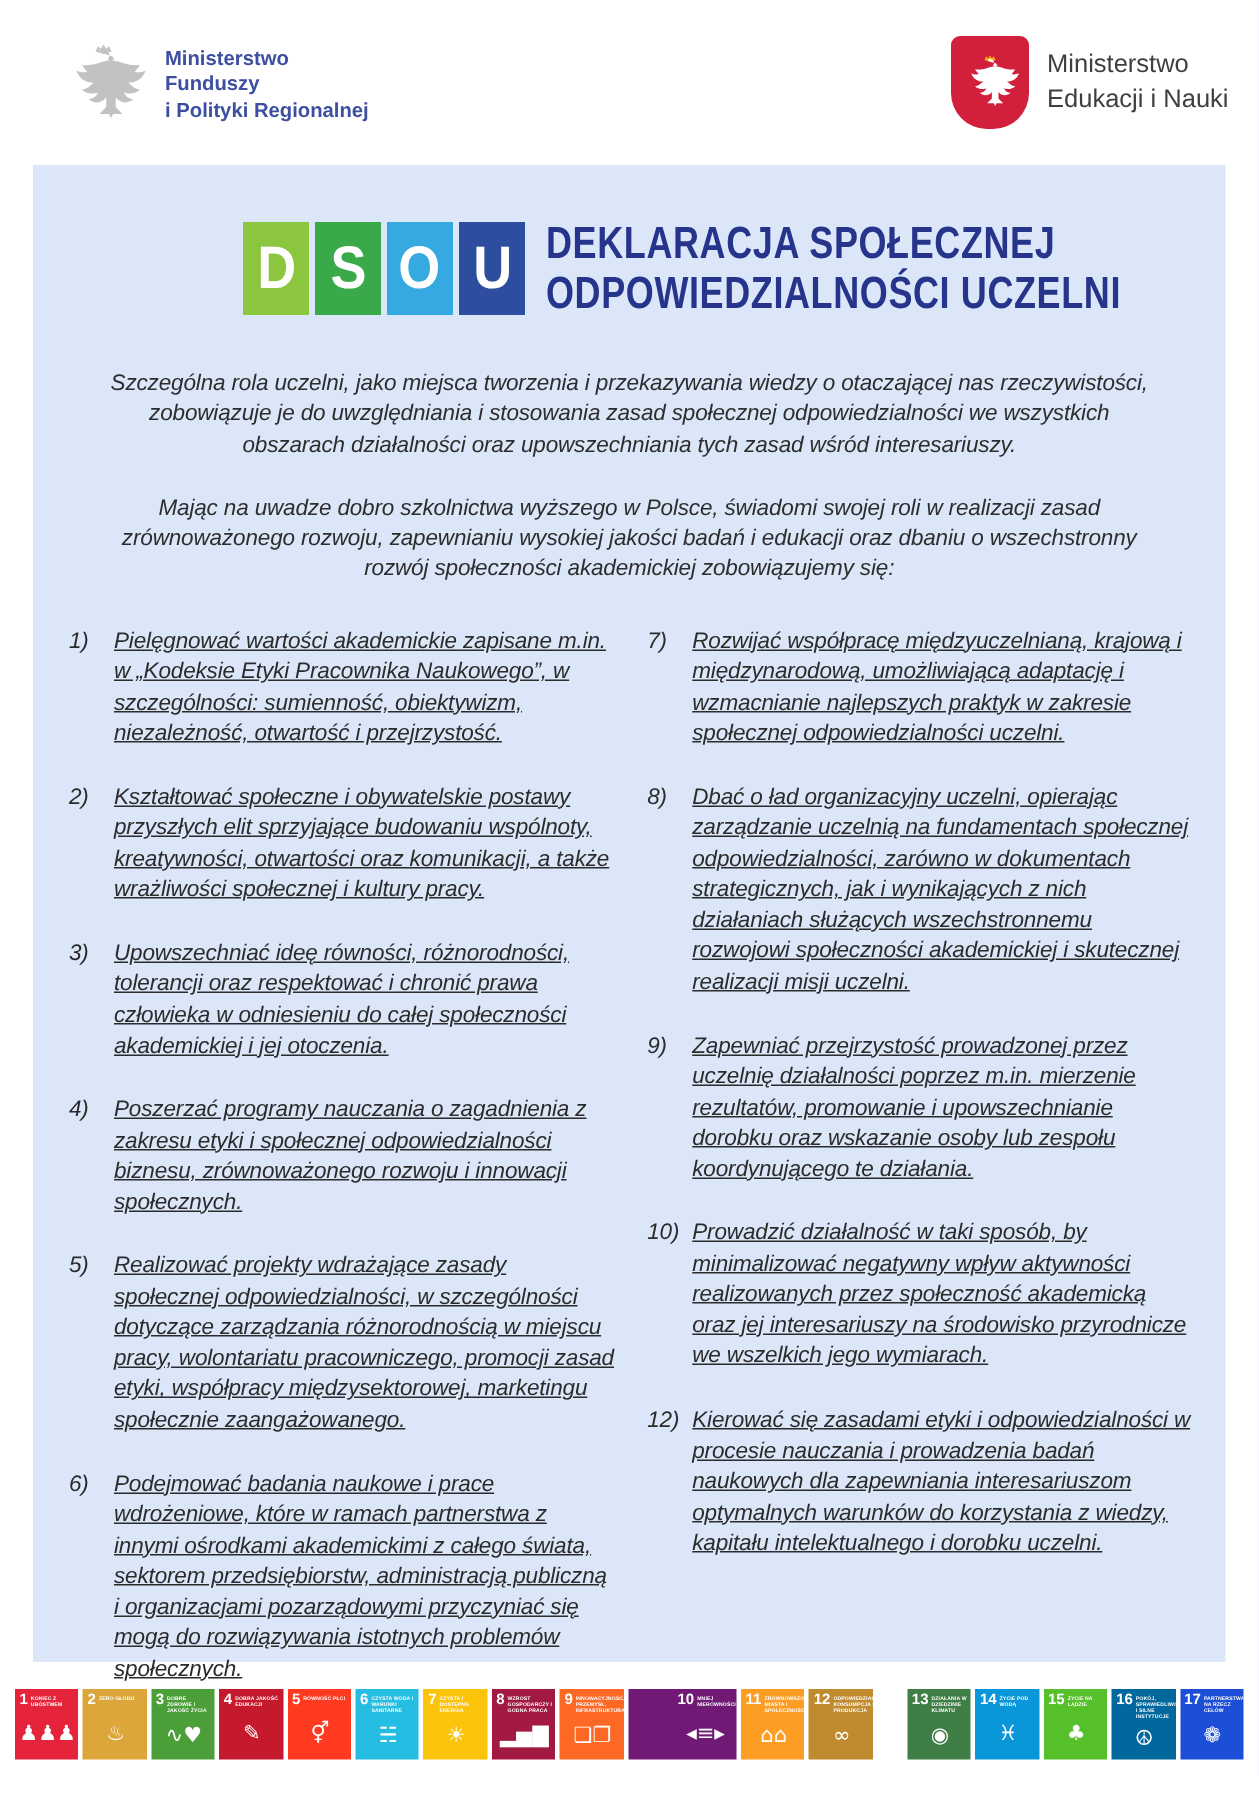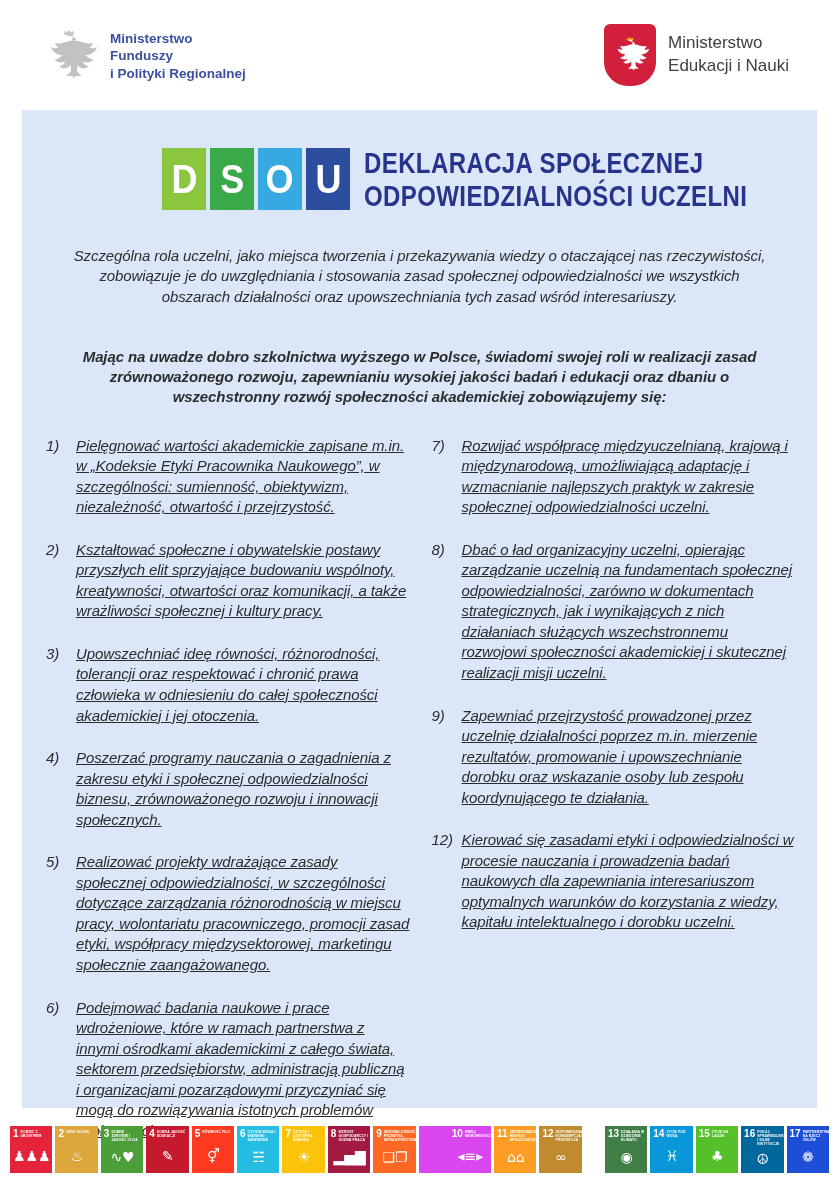--- a/index.html
+++ b/index.html
@@ -1,40 +1,40 @@
 <!DOCTYPE html>
 <html lang="pl"><head>
 <meta charset="utf-8">
 <style>
   html,body{margin:0;padding:0;}
   .page{position:relative;width:839px;height:1200px;background:#ffffff;overflow:hidden;
         font-family:"Liberation Sans",sans-serif;}
   
-  .header{position:absolute;top:24px;left:40px;right:50px;display:flex;
+  .header{position:absolute;top:24px;left:40px;right:20px;display:flex;
           justify-content:space-between;align-items:flex-start;}
   .gov-logo{display:flex;align-items:center;gap:12px;}
   .eagle-left svg{width:58px;height:64px;display:block;}
   .ministry-left{color:#3c4fa0;font-size:13.5px;line-height:1.3;font-weight:bold;white-space:pre-line;}
   .shield{width:52px;height:62px;background:#d2203c;border-radius:6px 6px 24px 24px;
           display:flex;align-items:center;justify-content:center;}
   .shield svg{width:40px;height:48px;display:block;}
   .ministry-right{color:#3f3f41;font-size:17px;line-height:1.35;white-space:pre-line;}
   
   .panel{position:absolute;left:22px;top:110px;width:795px;height:998px;background:#dbe7f8;}
   .logo-row{display:flex;align-items:flex-start;margin:38px 0 0 140px;}
   .dsou{display:flex;gap:4px;}
   .dsou .sq{width:44px;height:62px;display:flex;align-items:center;justify-content:center;}
   .dsou .sq span{color:#fff;font-size:40px;font-weight:bold;transform:scaleX(.9);}
   .doc-title{margin-left:14px;margin-top:-2px;color:#27348b;font-weight:bold;font-size:30px;
              line-height:1.1;transform:scaleX(.8);transform-origin:left top;letter-spacing:.5px;
              white-space:nowrap;}
   
   .intro{width:710px;margin:34px auto 0;text-align:center;font-style:italic;color:#2d2d2d;
          font-size:15px;line-height:1.35;letter-spacing:-0.1px;}
-  .intro + .intro{margin-top:40px;font-weight:bold;}
+  .intro + .intro{margin-top:22px;}
   
   .cols{display:flex;gap:22px;padding:28px 22px 0 24px;}
   .col{flex:1;}
   .item{display:flex;margin-bottom:22px;font-style:italic;color:#2b2b2b;
         font-size:15px;line-height:1.37;letter-spacing:-0.1px;}
   .item .num{flex:0 0 30px;}
   .item .txt{flex:1;text-decoration:underline;}
   
   .sdg-strip{position:absolute;left:10px;right:10px;top:1126px;display:flex;gap:3px;}
   .sdg{flex:1;height:47px;color:#fff;overflow:hidden;display:flex;flex-direction:column;
@@ -135,20 +135,24 @@
           </div>
         <div class="item">
             <span class="num">8)</span>
             <span class="txt">Dbać o ład organizacyjny uczelni, opierając zarządzanie uczelnią na fundamentach społecznej odpowiedzialności, zarówno w dokumentach strategicznych, jak i wynikających z nich działaniach służących wszechstronnemu rozwojowi społeczności akademickiej i skutecznej realizacji misji uczelni.</span>
           </div>
         <div class="item">
             <span class="num">9)</span>
             <span class="txt">Zapewniać przejrzystość prowadzonej przez uczelnię działalności poprzez m.in. mierzenie rezultatów, promowanie i upowszechnianie dorobku oraz wskazanie osoby lub zespołu koordynującego te działania.</span>
           </div>
         <div class="item">
+            <span class="num">10)</span>
+            <span class="txt">Prowadzić działalność w taki sposób, by minimalizować negatywny wpływ aktywności realizowanych przez społeczność akademicką oraz jej interesariuszy na środowisko przyrodnicze we wszelkich jego wymiarach.</span>
+          </div>
+        <div class="item">
             <span class="num">12)</span>
             <span class="txt">Kierować się zasadami etyki i odpowiedzialności w procesie nauczania i prowadzenia badań naukowych dla zapewniania interesariuszom optymalnych warunków do korzystania z wiedzy, kapitału intelektualnego i dorobku uczelni.</span>
           </div>
       </div>
     </div>
   </div>
 
   <div class="sdg-strip">
     <div class="sdg" style="background: rgb(229, 36, 59);">
         <div class="sdg-top">
@@ -206,21 +210,21 @@
         </div>
         <span class="sdg-glyph">▂▅▇</span>
       </div>
     <div class="sdg" style="background: rgb(253, 105, 37);">
         <div class="sdg-top">
           <span class="sdg-num">9</span>
           <span class="sdg-label">INNOWACYJNOŚĆ, PRZEMYSŁ, INFRASTRUKTURA</span>
         </div>
         <span class="sdg-glyph">❏❐</span>
       </div>
-    <div class="sdg" style="background: #d946ef; padding-left: 33px;">
+    <div class="sdg" style="background: #701a75; padding-left: 33px;">
         <div class="sdg-top">
           <span class="sdg-num">10</span>
           <span class="sdg-label">MNIEJ NIERÓWNOŚCI</span>
         </div>
         <span class="sdg-glyph">◂≡▸</span>
       </div>
     <div class="sdg" style="background: rgb(253, 157, 36); justify-content: space-between;">
         <div class="sdg-top">
           <span class="sdg-num">11</span>
           <span class="sdg-label">ZRÓWNOWAŻONE MIASTA I SPOŁECZNOŚCI</span>

